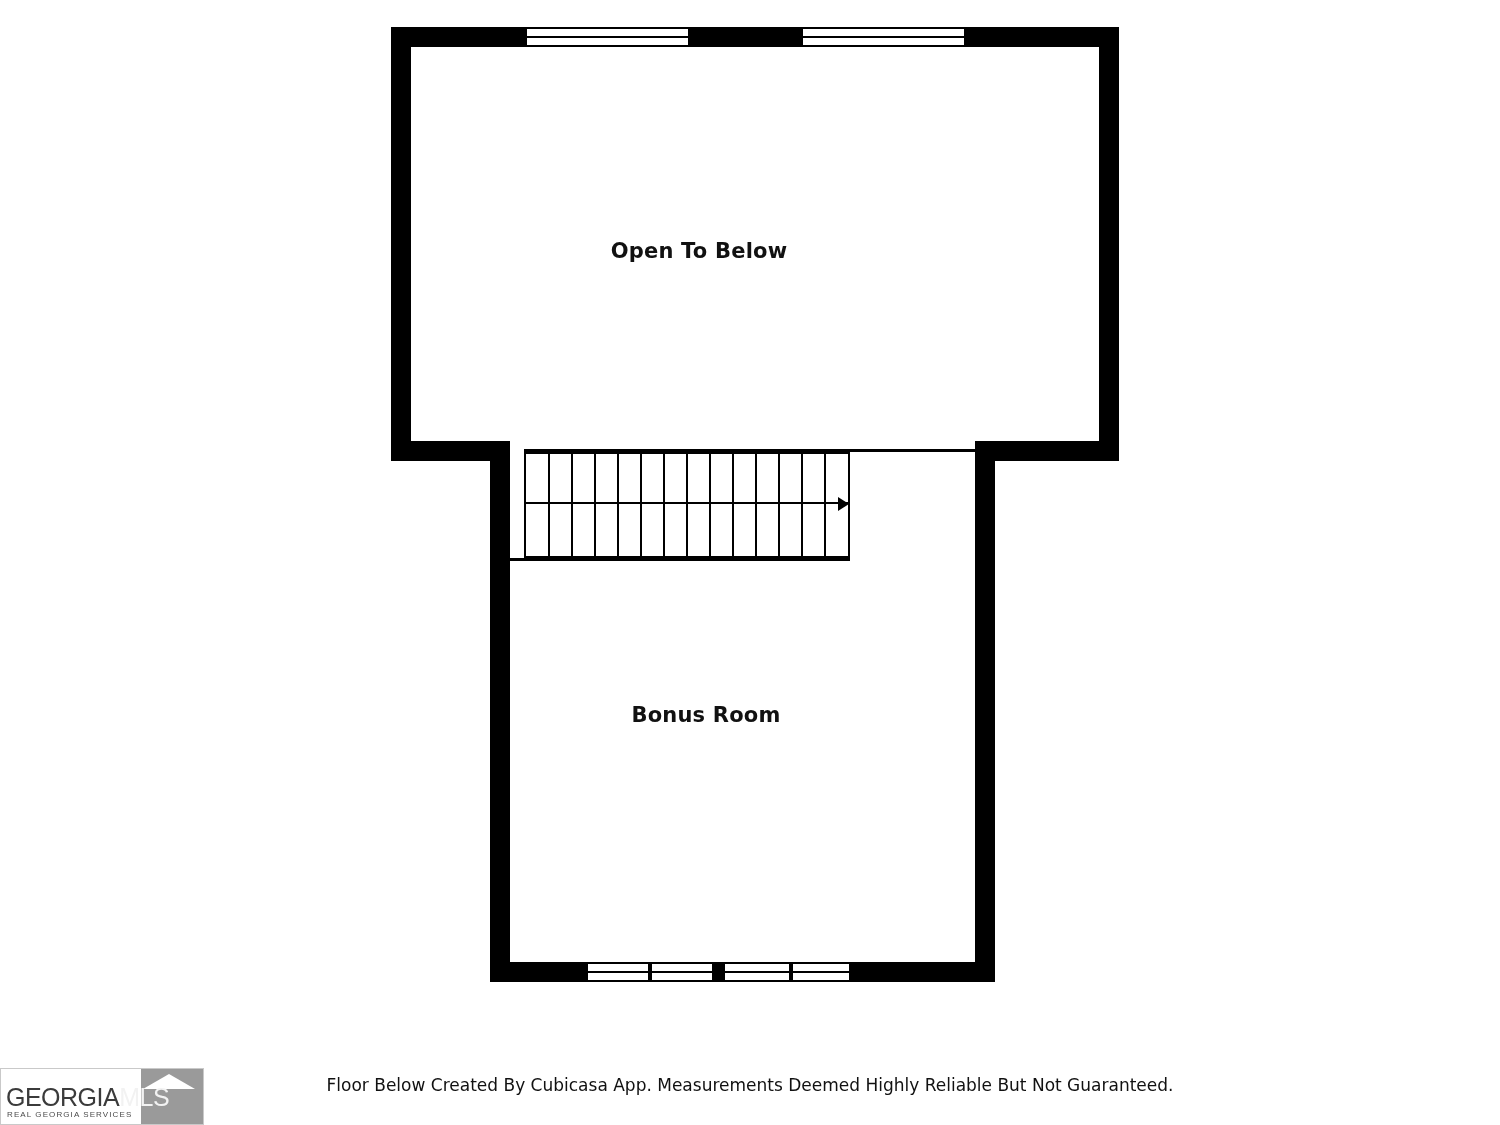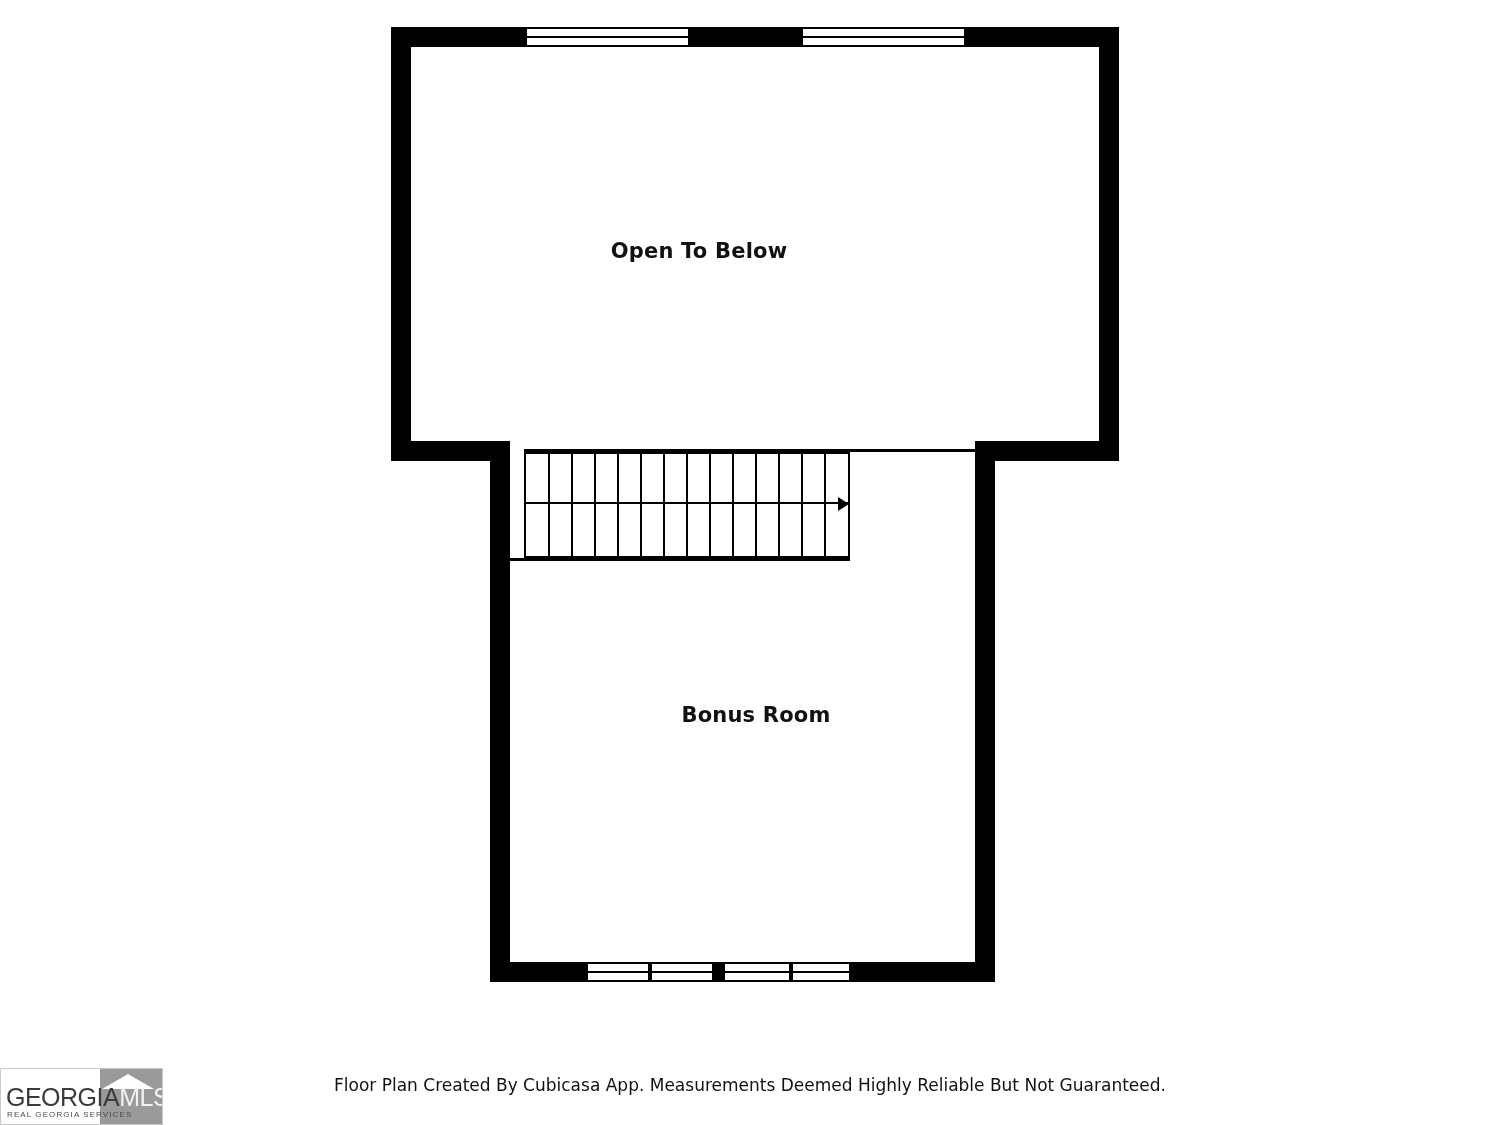--- a/index.html
+++ b/index.html
@@ -101,21 +101,21 @@
     text-align: center;
     font-size: 17px;
     color: #111111;
   }
 
   
   #logo {
     position: absolute;
     left: 0;
     top: 1068px;
-    width: 163px;
+    width: 204px;
     height: 57px;
     background: #ffffff;
     border: 1px solid #c9c9c9;
     box-sizing: border-box;
     overflow: hidden;
   }
   #logo .logo-gray {
     position: absolute;
     right: 0;
     top: 0;
@@ -209,25 +209,25 @@
     <div class="tread" style="left:206px;"></div>
     <div class="tread" style="left:229px;"></div>
     <div class="tread" style="left:252px;"></div>
     <div class="tread" style="left:275px;"></div>
     <div class="tread" style="left:298px;"></div>
   </div>
   <div class="stair-arrow" style="left:838px; top:497px;"></div>
 
   <div class="room-label" style="left:699px; top:251px;">Open To Below</div>
 
-  <div class="room-label" style="left:756px; top:715px;">Bonus Room</div>
+  <div class="room-label" style="left:706px; top:715px;">Bonus Room</div>
 
 </div>
 
-<div id="footer-note">Floor Plan Created By Cubicasa App. Measurements Deemed Highly Reliable But Not Guaranteed.</div>
+<div id="footer-note">Floor Below Created By Cubicasa App. Measurements Deemed Highly Reliable But Not Guaranteed.</div>
 
 <div id="logo">
   <div class="logo-gray"></div>
   <div class="logo-roof"></div>
   <div class="logo-main">
     <span>GEORGIA</span><span class="mls">MLS</span>
   </div>
   <div class="logo-sub">REAL GEORGIA SERVICES</div>
 </div>
 

